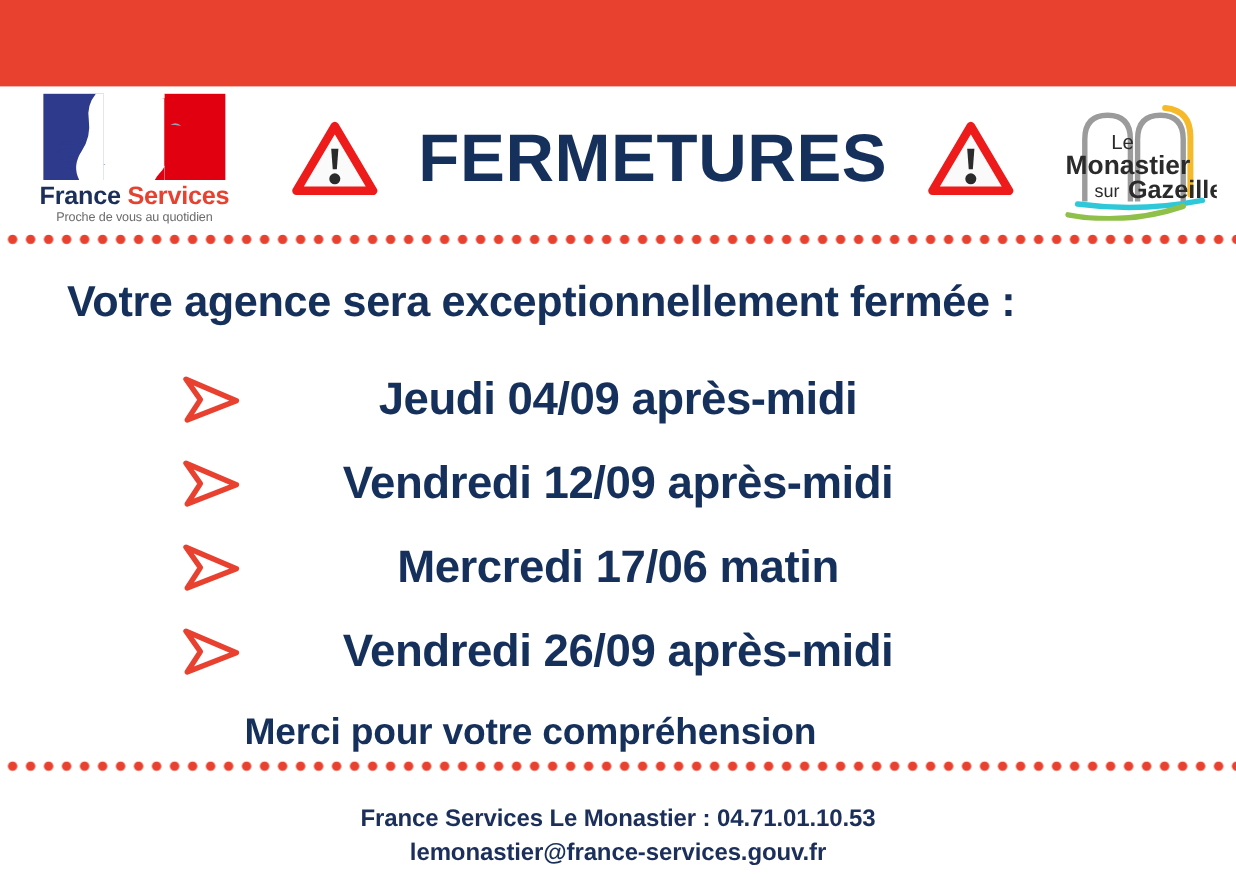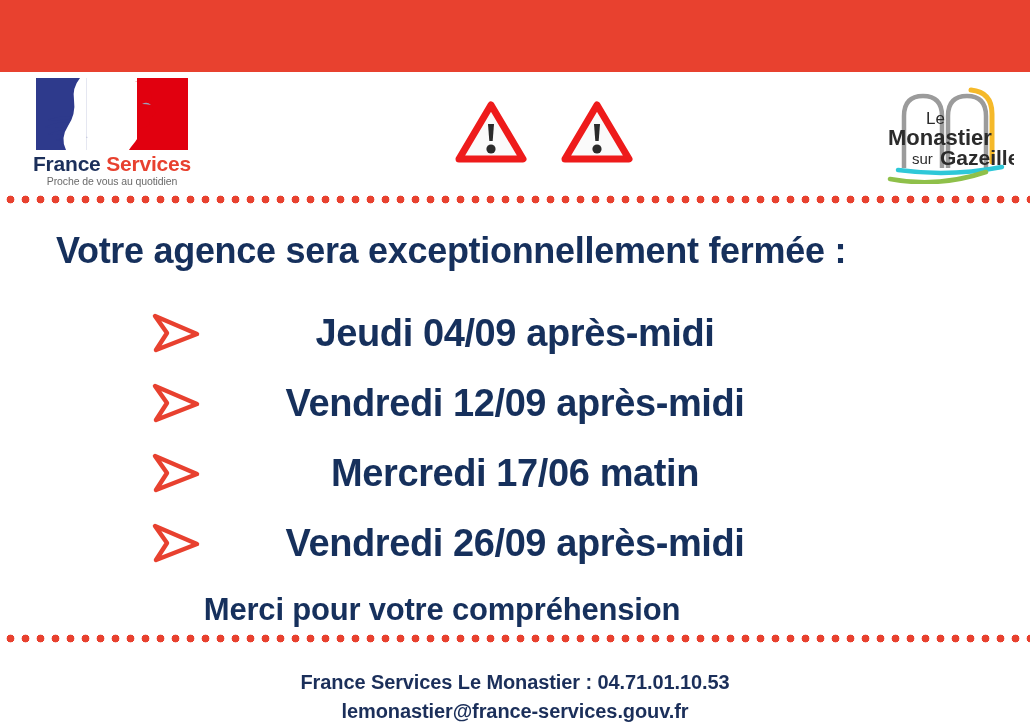--- a/index.html
+++ b/index.html
@@ -229,20 +229,21 @@
       </div>
       <div class="fs-tagline">Proche de vous au quotidien</div>
     </div>
 
     <div class="title-group">
       <svg class="warn-icon" viewBox="0 0 72 64">
         <path d="M36 5 L68 59 L4 59 Z" fill="#fafafa" stroke="#ee1b1b" stroke-width="7" stroke-linejoin="round"></path>
         <path d="M33 24 h6 l-1.3 17 h-3.4 Z" fill="#2b2b2b"></path>
         <circle cx="36" cy="49" r="4.6" fill="#2b2b2b"></circle>
       </svg>
+      <div class="poster-title">FERMETURES</div>
       <svg class="warn-icon" viewBox="0 0 72 64">
         <path d="M36 5 L68 59 L4 59 Z" fill="#fafafa" stroke="#ee1b1b" stroke-width="7" stroke-linejoin="round"></path>
         <path d="M33 24 h6 l-1.3 17 h-3.4 Z" fill="#2b2b2b"></path>
         <circle cx="36" cy="49" r="4.6" fill="#2b2b2b"></circle>
       </svg>
     </div>
 
     <svg class="mon-logo" viewBox="0 0 132 104">
 
       <g fill="none" stroke="#9b9b9b" stroke-width="4.5">

